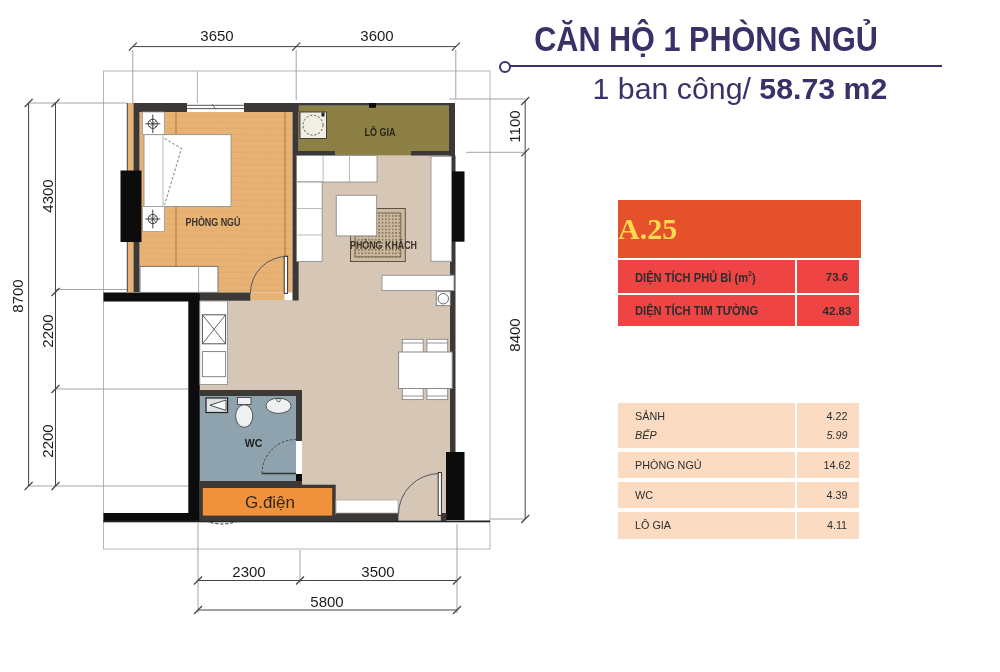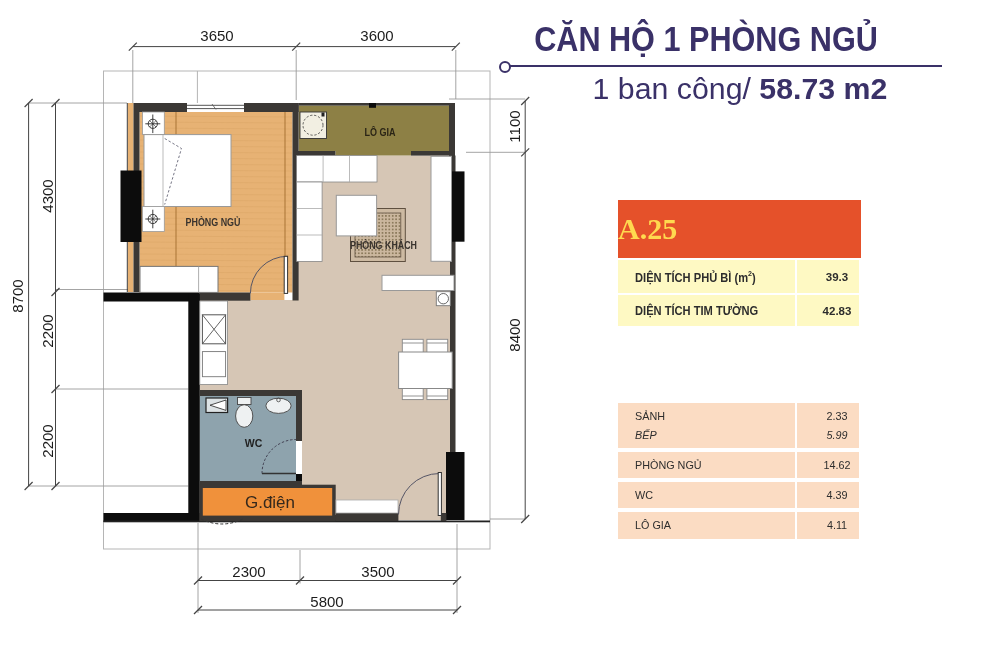--- a/index.html
+++ b/index.html
@@ -1,21 +1,21 @@
 <!DOCTYPE html>
 <html><head><meta charset="utf-8">
 <style>
 html,body{margin:0;padding:0;background:#fff;}
 #page{position:relative;width:1000px;height:672px;overflow:hidden;background:#fff;font-family:"Liberation Sans",sans-serif;}
 .abs{position:absolute;}
 .trow{position:absolute;left:618px;width:241px;}
 .trow .sep{position:absolute;left:177px;top:0;width:2px;height:100%;background:#fff;}
 .trow .lbl{position:absolute;left:17px;top:50%;transform:translateY(-50%);white-space:nowrap;color:#2d2d2d;}
 .trow .val{position:absolute;left:188px;width:62px;text-align:center;top:50%;transform:translateY(-50%);color:#2d2d2d;}
-.g{background:#fef9c3;font-weight:bold;font-size:12.5px;}
+.g{background:#ef4444;font-weight:bold;font-size:12.5px;}
 .g .lbl{transform:translateY(-50%) scaleX(0.89);transform-origin:0 50%;}
 .c{background:#fbdcc3;font-size:10.8px;}
 .g .val{font-size:11.5px;}
 sup{font-size:8px;}
 </style></head>
 <body>
 <div id="page">
 
 <svg class="abs" style="left:0;top:0;" width="560" height="672" viewBox="0 0 560 672">
 <defs>
@@ -354,34 +354,34 @@
 
 <div class="abs" style="left:499px;top:61px;width:8px;height:8px;border:2.5px solid #3a3168;border-radius:50%;background:#fff;"></div>
 
 <div class="abs" style="left:545px;top:72px;width:390px;text-align:center;font-size:30px;color:#3a3168;transform:scaleX(1.01);">1 ban công/ <b>58.73 m2</b></div>
 
 <div class="abs" style="left:618px;top:200px;width:243px;height:58px;background:#e5512a;line-height:58px;font-family:'Liberation Serif',serif;font-weight:bold;font-size:30px;color:#ffd94f;">A.25</div>
 
 <div class="trow g" style="top:260px;height:33px;">
       <span class="lbl">DIỆN TÍCH PHỦ BÌ (m<sup>2</sup>)</span>
       <span class="sep"></span>
-      <span class="val">39.3</span>
+      <span class="val">73.6</span>
     </div>
 
 <div class="trow g" style="top:295px;height:31px;">
       <span class="lbl">DIỆN TÍCH TIM TƯỜNG</span>
       <span class="sep"></span>
       <span class="val">42.83</span>
     </div>
 
 
 <div class="trow c" style="top:362.5px;height:26px;margin-top:40px;">
       <span class="lbl">SẢNH</span>
       <span class="sep"></span>
-      <span class="val">2.33</span>
+      <span class="val">4.22</span>
     </div>
 
 
 <div class="trow c" style="top:422.2px;height:26px;font-style:italic;">
       <span class="lbl">BẾP</span>
       <span class="sep"></span>
       <span class="val">5.99</span>
     </div>
 
 <div class="trow c" style="top:452px;height:26px;">

